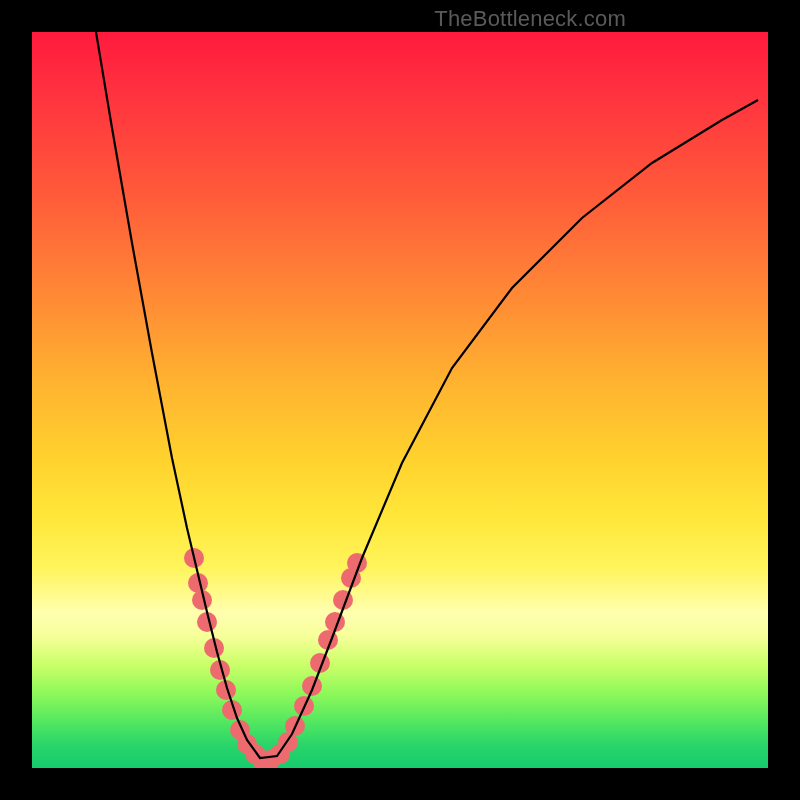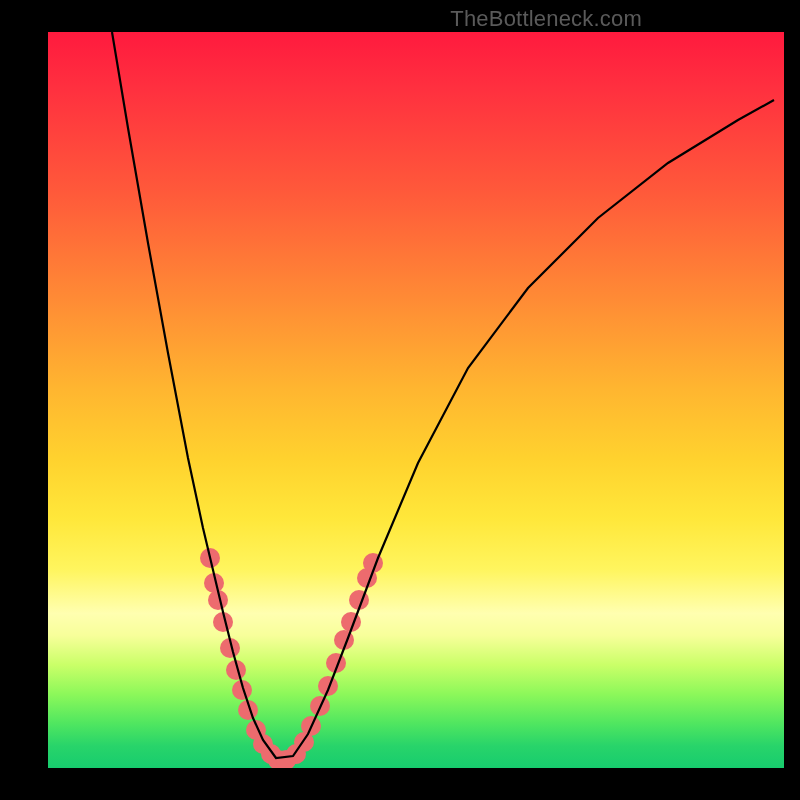--- a/index.html
+++ b/index.html
@@ -9,21 +9,20 @@
     height: 800px;
     overflow: hidden;
     background: #000;
     font-family: Arial, Helvetica, sans-serif;
   }
   .frame {
     position: relative;
     width: 636px;
     height: 800px;
     background: #000;
-    margin-left: 16px;
   }
   .plot {
     position: absolute;
     left: 32px;
     top: 32px;
     width: 736px;
     height: 736px;
     background: linear-gradient(
       to bottom,
       #ff1a3e 0%,

